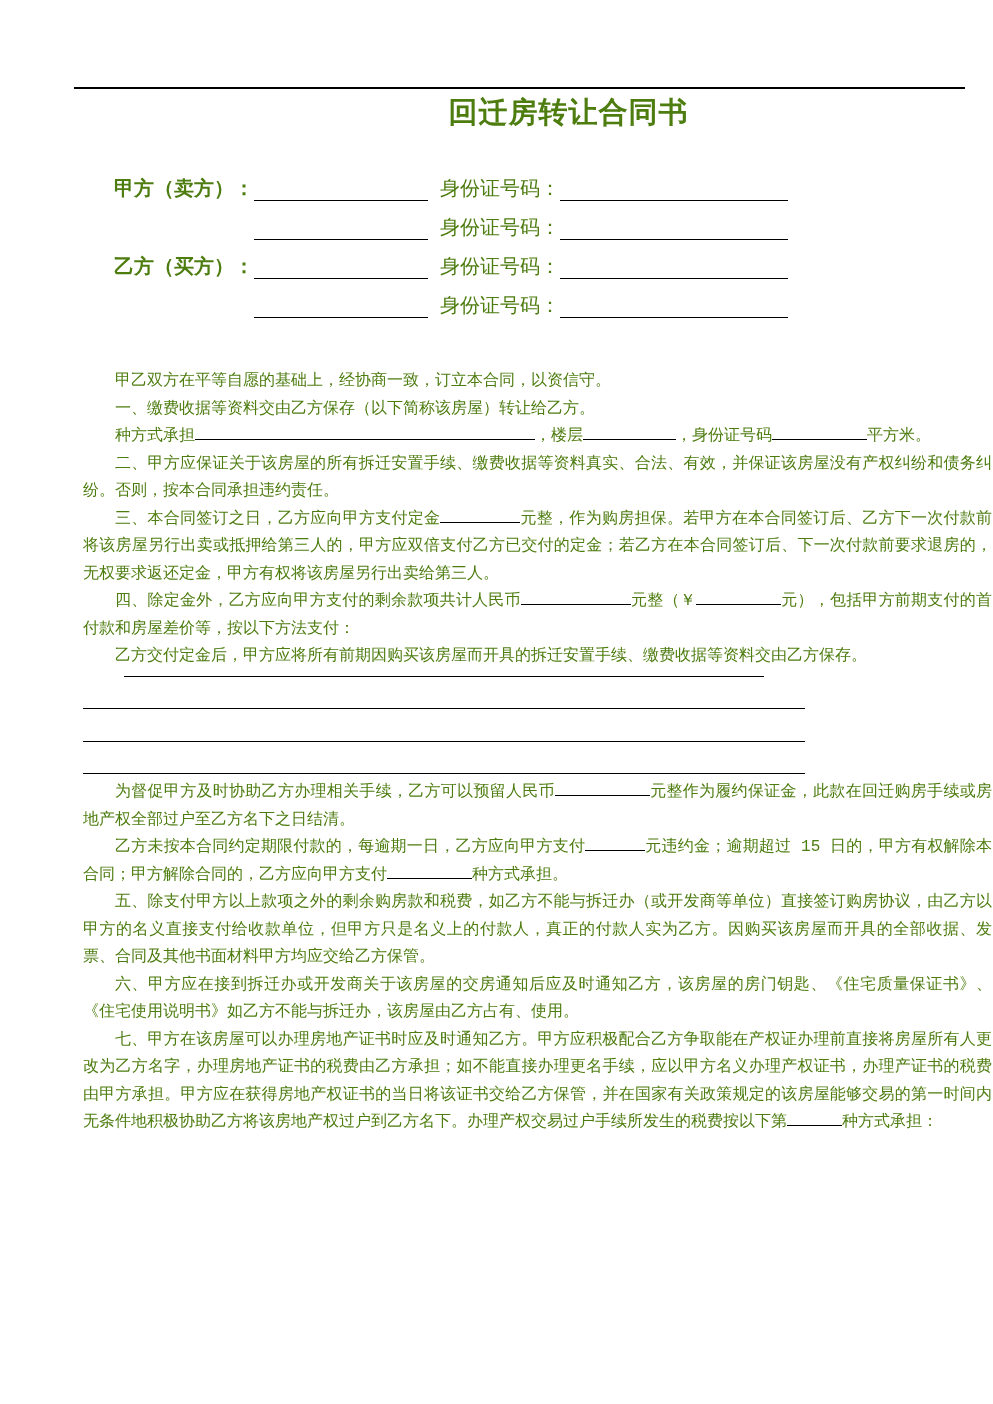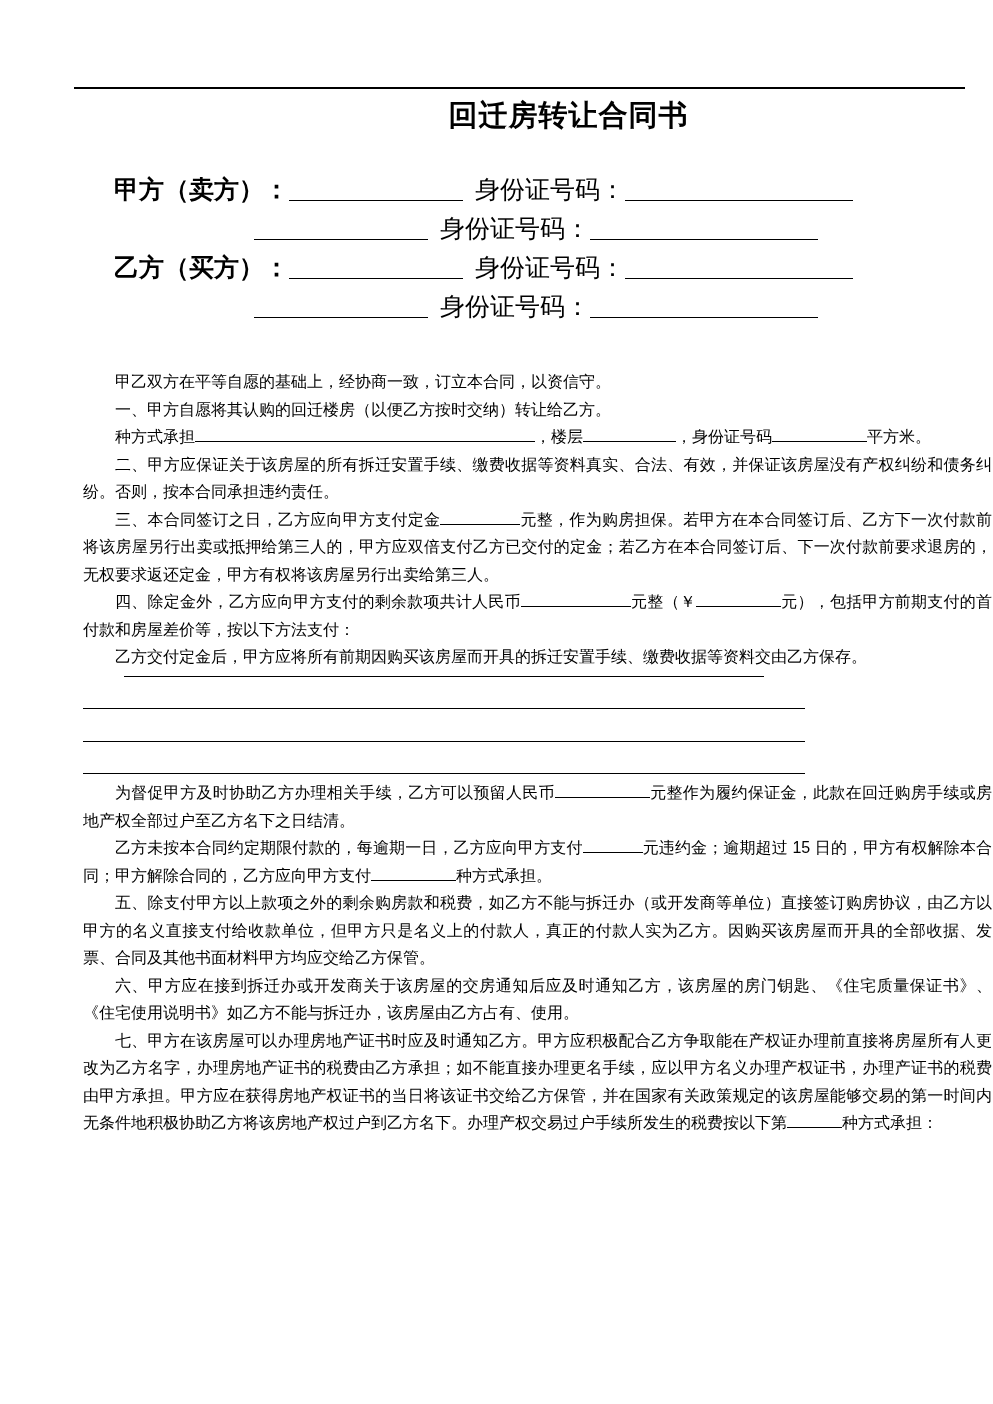--- a/index.html
+++ b/index.html
@@ -1,41 +1,41 @@
 <!DOCTYPE html>
 <html><head>
 <meta charset="utf-8">
 <style>
   html,body{margin:0;padding:0;background:#fff;}
   .page{
     position:relative;
     width:993px;height:1404px;
     background:#ffffff;
-    font-family:Liberation Sans, sans-serif;
-    color:#000000;
+    font-family:Liberation Mono, monospace;
+    color:#4d7c0f;
     overflow:hidden;
   }
   .header-rule{
     position:absolute;left:74px;top:87px;
     width:891px;height:0;
     border-top:2px solid #000;
   }
   .doc-title{
     position:absolute;left:74px;top:96px;width:909px;
     margin:0;margin-left:40px;
     text-align:center;
     font-size:29px;font-weight:bold;letter-spacing:1px;
     line-height:38px;
   }
   .parties{
     position:absolute;left:74px;top:162px;width:909px;
   }
   .party-row{
     display:flex;align-items:flex-end;height:39px;
-    font-size:25px;
+    font-size:20px;
   }
   .party-label{
     font-weight:bold;line-height:23px;white-space:nowrap;
   }
   .indent-2em{margin-left:40px;}
   .indent-name{margin-left:180px;}
   .fill{
     display:inline-block;
     border-bottom:1.5px solid #000;
     height:22px;
@@ -98,21 +98,21 @@
       <span class="fill name-fill indent-name"></span>
       <span class="id-label">身份证号码：</span>
       <span class="fill id-fill"></span>
     </div>
   </div>
 
   <div class="body-text">
 
     <p><span>甲乙双方在平等自愿的基础上，经协商一致，订立本合同，以资信守。</span></p>
 
-    <p><span>一、甲方自愿将其认购的回迁楼房（以便乙方按时交纳）转让给乙方。</span></p>
+    <p><span>一、缴费收据等资料交由乙方保存（以下简称该房屋）转让给乙方。</span></p>
 
     <p><span>种方式承担</span><span class="blank" style="width:340px"></span><span>，楼层</span><span class="blank" style="width:93px"></span><span>，身份证号码</span><span class="blank" style="width:95px"></span><span>平方米。</span></p>
 
     <p><span>二、甲方应保证关于该房屋的所有拆迁安置手续、缴费收据等资料真实、合法、有效，并保证该房屋没有产权纠纷和债务纠纷。否则，按本合同承担违约责任。</span></p>
 
     <p><span>三、本合同签订之日，乙方应向甲方支付定金</span><span class="blank" style="width:80px"></span><span>元整，作为购房担保。若甲方在本合同签订后、乙方下一次付款前将该房屋另行出卖或抵押给第三人的，甲方应双倍支付乙方已交付的定金；若乙方在本合同签订后、下一次付款前要求退房的，无权要求返还定金，甲方有权将该房屋另行出卖给第三人。</span></p>
 
     <p><span>四、除定金外，乙方应向甲方支付的剩余款项共计人民币</span><span class="blank" style="width:110px"></span><span>元整（￥</span><span class="blank" style="width:85px"></span><span>元），包括甲方前期支付的首付款和房屋差价等，按以下方法支付：</span></p>
 
     <p><span>乙方交付定金后，甲方应将所有前期因购买该房屋而开具的拆迁安置手续、缴费收据等资料交由乙方保存。</span></p>

